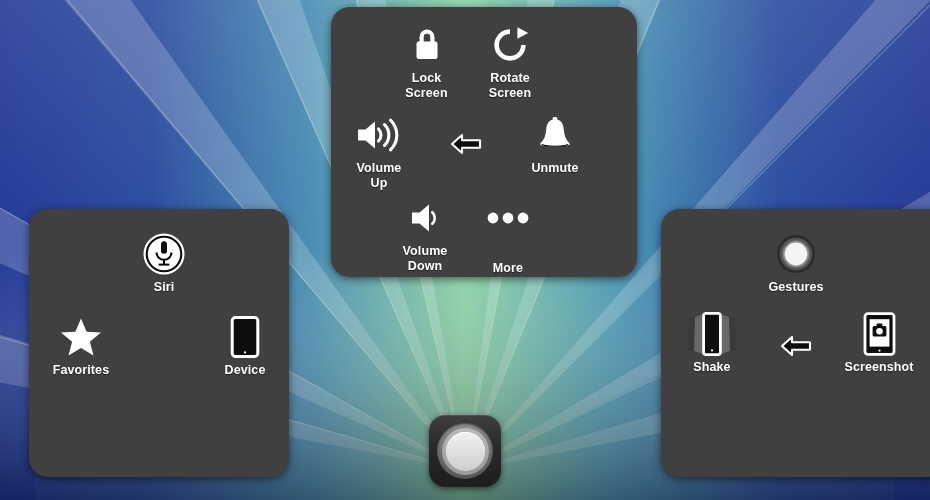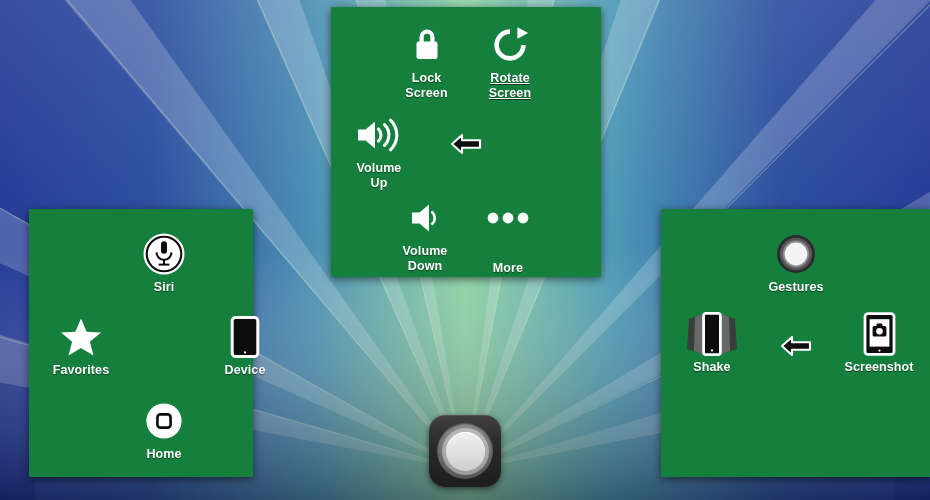--- a/index.html
+++ b/index.html
@@ -10,23 +10,24 @@
   }
   #stage{position:relative;width:930px;height:500px;overflow:hidden;}
 
   
   .wall{position:absolute;inset:0;overflow:hidden;}
   .wall svg{position:absolute;left:0;top:0;width:930px;height:500px;display:block;}
 
   
   .panel{
     position:absolute;
-    background:#15803d;
-    border-radius:1px;
+    background:#404040;
+    border-radius:19px;
     box-shadow:0 2px 9px rgba(0,0,0,.55);
+    padding-left:36px;
   }
   #panel-center{left:331px;top:7px;width:270px;height:270px;}
   #panel-left{left:29px;top:209px;width:224px;height:268px;}
   #panel-right{left:633px;top:209px;width:270px;height:268px;margin-left:28px;}
 
   .item{position:absolute;text-align:center;color:#fff;}
   .item .lbl{
     font-size:12.5px;font-weight:bold;line-height:14.5px;
     letter-spacing:.1px;margin-top:3px;text-shadow:0 1px 1px rgba(0,0,0,.5);
   }
@@ -128,21 +129,21 @@
       <div class="glyph">
         <svg width="34" height="40" viewBox="0 0 34 40">
           <path d="M9.5 17 V12 a7.5 7.5 0 0 1 15 0 V17 h-4.2 V12 a3.3 3.3 0 0 0 -6.6 0 V17 Z" fill="#fff"></path>
           <rect x="6.5" y="16.5" width="21" height="17.5" rx="2.2" fill="#fff"></rect>
         </svg>
       </div>
       <div class="lbl" style="white-space:pre-line;">Lock
 Screen</div>
     </div>
 
-    <div class="item" style="left:140px;top:15px;width:78px;text-decoration:underline;">
+    <div class="item" style="left:140px;top:15px;width:78px;">
       <div class="glyph">
         <svg width="38" height="38" viewBox="0 0 38 38">
           <path d="M19 5.6 a13.4 13.4 0 1 0 13.4 13.4" fill="none" stroke="#fff" stroke-width="4.6" stroke-linecap="butt"></path>
           <polygon points="26.4,1.2 37.2,7.0 26.4,12.8" fill="#fff"></polygon>
         </svg>
       </div>
       <div class="lbl" style="white-space:pre-line;">Rotate
 Screen</div>
     </div>
 
@@ -152,20 +153,32 @@
           <path d="M3 12.5 h7.5 L20 4.5 v27 l-9.5 -8 H3 Z" fill="#fff"></path>
           <path d="M23.5 12 a8.5 8.5 0 0 1 0 12" fill="none" stroke="#fff" stroke-width="3.1" stroke-linecap="round"></path>
           <path d="M29.5 7.6 a14.5 14.5 0 0 1 0 20.8" fill="none" stroke="#fff" stroke-width="3.1" stroke-linecap="round"></path>
           <path d="M35.5 3.2 a20.5 20.5 0 0 1 0 29.6" fill="none" stroke="#fff" stroke-width="3.1" stroke-linecap="round"></path>
         </svg>
       </div>
       <div class="lbl" style="white-space:pre-line;">Volume
 Up</div>
     </div>
 
+    <div class="item" style="left:185px;top:105px;width:78px;">
+      <div class="glyph">
+        <svg width="38" height="38" viewBox="0 0 38 38">
+          <path d="M19 3.2 c-6.6 0 -8.4 5.4 -8.8 10.5 c-0.45 5.8 -2.1 10.2 -5.6 13.3 h28.8
+                   c-3.5 -3.1 -5.15 -7.5 -5.6 -13.3 C27.4 8.6 25.6 3.2 19 3.2 Z" fill="#fff"></path>
+          <ellipse cx="19" cy="28.0" rx="15.0" ry="2.6" fill="#fff"></ellipse>
+          <path d="M6.0 28.0 a13 2.2 0 0 0 26 0" fill="none" stroke="#0d0d0d" stroke-width="1.1"></path>
+          <rect x="16.6" y="1.0" width="4.8" height="3.2" rx="1.6" fill="#fff"></rect>
+        </svg>
+      </div>
+      <div class="lbl">Unmute</div>
+    </div>
 
     <div class="backarrow" style="left:118px;top:125px;">
       <svg width="34" height="24" viewBox="0 0 34 24">
         <polygon points="3,12 13,3 13,8.3 31,8.3 31,15.7 13,15.7 13,21" fill="#0d0d0d" stroke="#fff" stroke-width="2.1" stroke-linejoin="round"></polygon>
       </svg>
     </div>
 
     <div class="item" style="left:55px;top:188px;width:78px;">
       <div class="glyph">
         <svg width="36" height="34" viewBox="0 0 36 34">
@@ -217,29 +230,20 @@
 
     <div class="item" style="left:13px;top:105px;width:78px;">
       <div class="glyph">
         <svg width="42" height="40" viewBox="0 0 42 40">
           <polygon fill="#fff" points="21,1.5 26.6,14.8 41,15.6 29.9,24.8 33.5,38.6 21,30.9 8.5,38.6 12.1,24.8 1,15.6 15.4,14.8"></polygon>
         </svg>
       </div>
       <div class="lbl">Favorites</div>
     </div>
 
-    <div class="item" style="left:96px;top:189px;width:78px;">
-      <div class="glyph">
-        <svg width="38" height="38" viewBox="0 0 38 38">
-          <circle cx="19" cy="19" r="17.6" fill="#fff"></circle>
-          <rect x="12.4" y="12.4" width="13.2" height="13.2" rx="3.0" fill="#fff" stroke="#0d0d0d" stroke-width="2.6"></rect>
-        </svg>
-      </div>
-      <div class="lbl">Home</div>
-    </div>
   </div>
 
   <div class="panel" id="panel-right">
 
     <div class="item" style="left:96px;top:22px;width:78px;">
       <div class="glyph">
         <svg width="40" height="40" viewBox="0 0 40 40">
           <circle cx="20" cy="20" r="19" fill="#2b2b2b"></circle>
           <circle cx="20" cy="20" r="16.2" fill="#555"></circle>
           <circle cx="20" cy="20" r="13.4" fill="#888"></circle>

